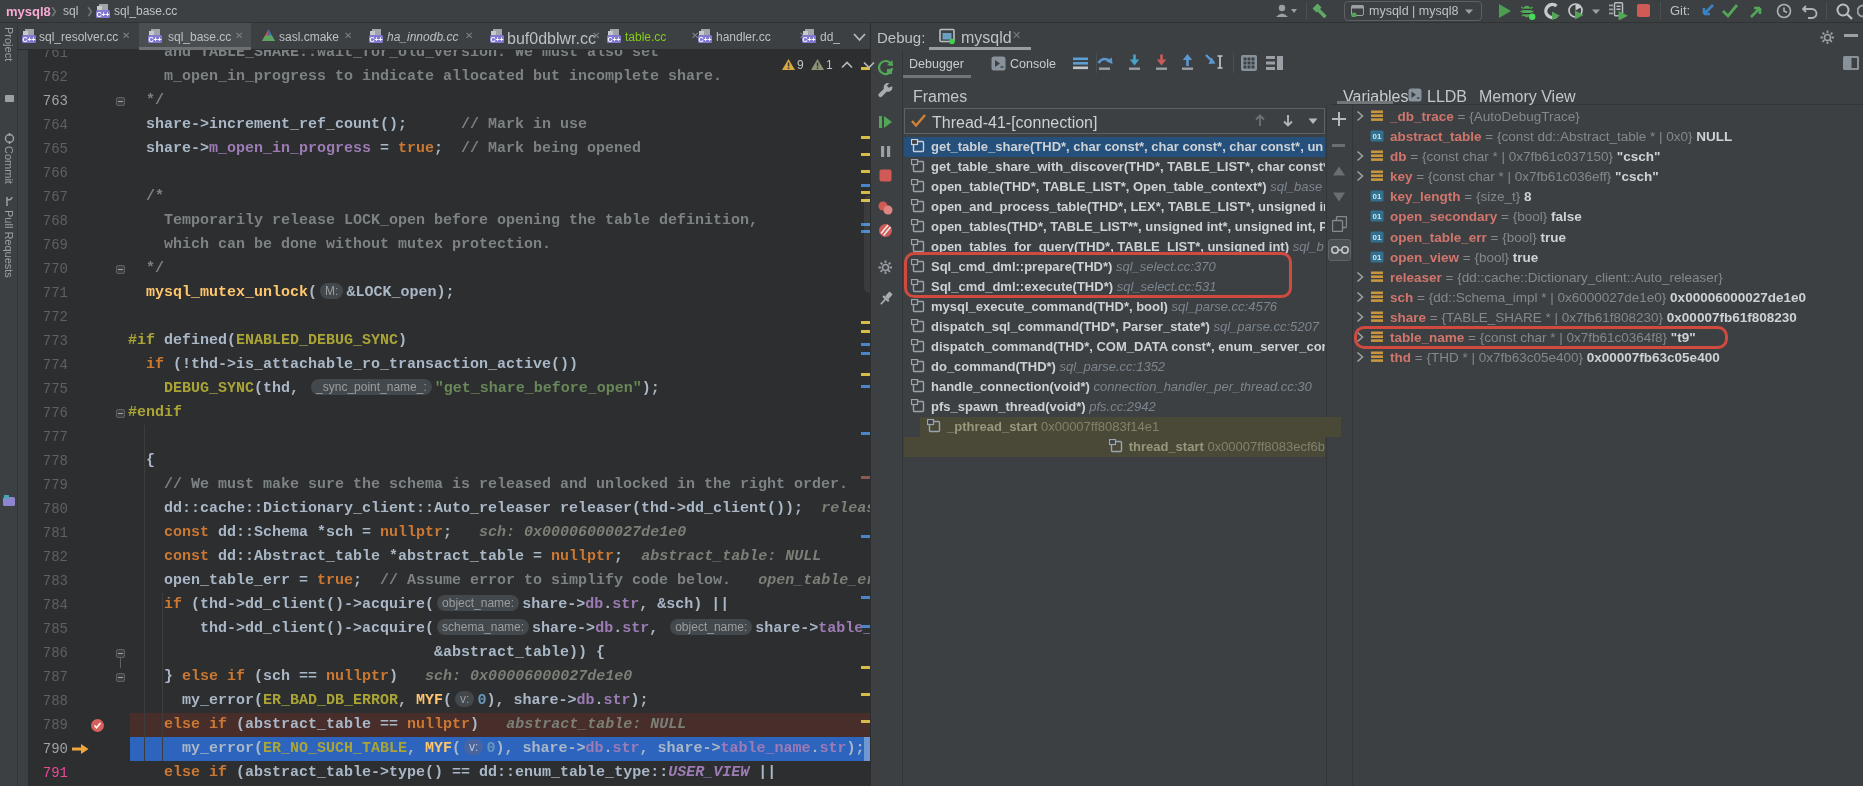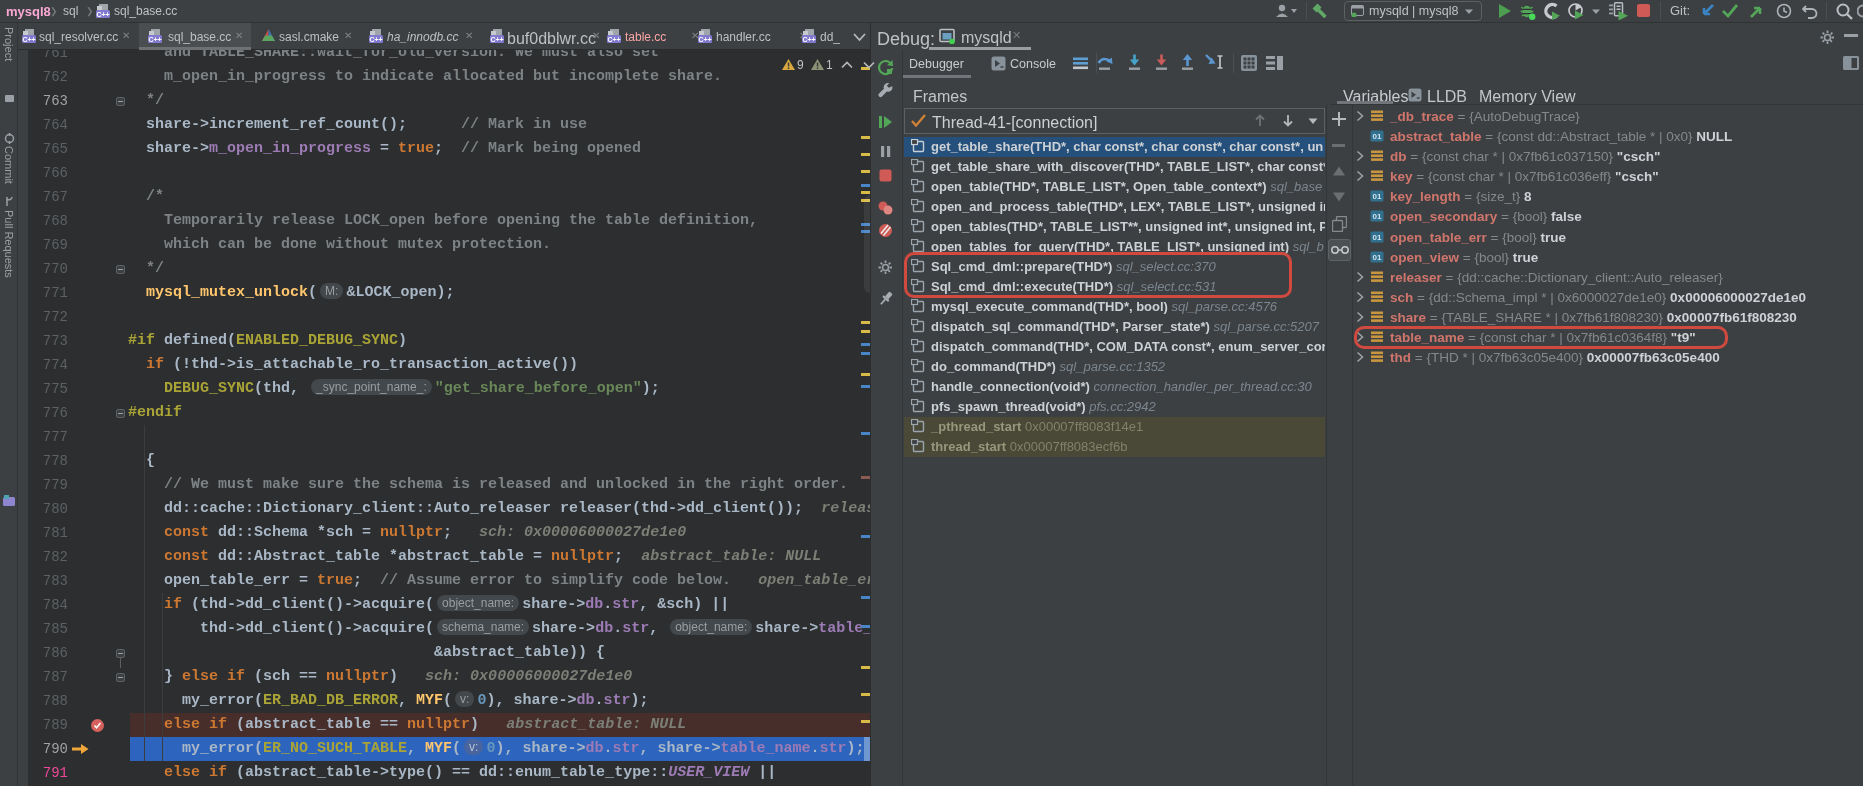--- a/index.html
+++ b/index.html
@@ -184,21 +184,21 @@
       <text x="7" y="12.8" font-size="7" font-weight="bold" fill="#fff" text-anchor="middle" font-family="Liberation Sans">C++</text>
     </svg>
     <div class="abs ui" style="left:507px;top:30px;font-size:16px;color:#bdc0c3">buf0dblwr.cc</div>
     <div class="abs" style="left:592px;top:30px;color:#808486;font-size:10px">✕</div>
     <svg style="position:absolute;left:607px;top:29px;" width="14" height="14" viewBox="0 0 14 14">
       <rect x="3" y="0" width="9" height="7" fill="#9fa5aa"></rect>
       <rect x="1" y="2" width="5" height="5" fill="#c6cace"></rect>
       <rect x="0" y="6" width="14" height="8" rx="1.5" fill="#8279d1"></rect>
       <text x="7" y="12.8" font-size="7" font-weight="bold" fill="#fff" text-anchor="middle" font-family="Liberation Sans">C++</text>
     </svg>
-    <div class="abs ui" style="left:625px;top:30px;font-size:12px;color:#fca5a5">table.cc</div>
+    <div class="abs ui" style="left:625px;top:30px;font-size:12px;color:#84cc16">table.cc</div>
     <div class="abs" style="left:691px;top:30px;color:#808486;font-size:10px">✕</div>
     <svg style="position:absolute;left:698px;top:29px;" width="14" height="14" viewBox="0 0 14 14">
       <rect x="3" y="0" width="9" height="7" fill="#9fa5aa"></rect>
       <rect x="1" y="2" width="5" height="5" fill="#c6cace"></rect>
       <rect x="0" y="6" width="14" height="8" rx="1.5" fill="#8279d1"></rect>
       <text x="7" y="12.8" font-size="7" font-weight="bold" fill="#fff" text-anchor="middle" font-family="Liberation Sans">C++</text>
     </svg>
     <div class="abs ui" style="left:716px;top:30px;font-size:12px;color:#bdc0c3">handler.cc</div>
     <div class="abs" style="left:799px;top:30px;color:#808486;font-size:10px">✕</div>
     <svg style="position:absolute;left:802px;top:29px;" width="14" height="14" viewBox="0 0 14 14">
@@ -341,21 +341,21 @@
       </svg>
       <div class="abs" style="left:798px;top:8px;font-size:12px;color:#c0c3c5;z-index:5">1</div>
       <svg style="position:absolute;left:813px;top:11px;z-index:5" width="12" height="8" viewBox="0 0 12 8">
         <path d="M1 6.5 L6 1.5 L11 6.5" stroke="#b6b9bb" stroke-width="1.7" fill="none"></path>
       </svg>
       <svg style="position:absolute;left:835px;top:11px;z-index:5" width="12" height="8" viewBox="0 0 12 8">
         <path d="M1 1.5 L6 6.5 L11 1.5" stroke="#b6b9bb" stroke-width="1.7" fill="none"></path>
       </svg>
     </div>
     <div class="abs" style="left:870px;top:23px;width:993px;height:763px;background:#3d4043;border-left:1px solid #2b2d2e"></div>
-    <div class="abs ui" style="left:877px;top:29px;font-size:18px">Debug:</div>
+    <div class="abs ui" style="left:877px;top:29px;font-size:15px">Debug:</div>
     <svg style="position:absolute;left:939px;top:28px;" width="17" height="16" viewBox="0 0 17 16">
       <rect x="1" y="1.5" width="14" height="12" rx="1" fill="none" stroke="#b9bec2" stroke-width="1.6"></rect>
       <rect x="3.5" y="5" width="9" height="6.5" fill="#6a9fc0"></rect>
       <circle cx="13" cy="13.5" r="2.8" fill="#3fd14f"></circle>
     </svg>
     <div class="abs ui" style="left:961px;top:29px">mysqld</div>
     <div class="abs" style="left:1012px;top:29px;color:#787c7e;font-size:11px">✕</div>
     <div class="abs" style="left:929px;top:47px;width:102px;height:3px;background:#9a9da0"></div>
     <svg style="position:absolute;left:1819px;top:29px;" width="17" height="17" viewBox="0 0 17 17">
       <circle cx="8.5" cy="8.5" r="3" fill="none" stroke="#9aa0a6" stroke-width="1.6"></circle>
@@ -535,25 +535,25 @@
         <rect x="0.5" y="0.5" width="6" height="5" fill="#3d4043" stroke="#9aa5ad" stroke-width="1.2"></rect>
       </svg><span class="frn">do_command(THD*)</span> <span class="frl">sql_parse.cc:1352</span></div>
     <div class="fr" style="top:377px;"><svg width="14" height="14" style="vertical-align:-2px;margin:0 6px 0 7px" viewBox="0 0 14 14">
         <rect x="2.5" y="2.5" width="10" height="10" rx="1" fill="none" stroke="#9aa5ad" stroke-width="1.4"></rect>
         <rect x="0.5" y="0.5" width="6" height="5" fill="#3d4043" stroke="#9aa5ad" stroke-width="1.2"></rect>
       </svg><span class="frn">handle_connection(void*)</span> <span class="frl">connection_handler_per_thread.cc:30</span></div>
     <div class="fr" style="top:397px;"><svg width="14" height="14" style="vertical-align:-2px;margin:0 6px 0 7px" viewBox="0 0 14 14">
         <rect x="2.5" y="2.5" width="10" height="10" rx="1" fill="none" stroke="#9aa5ad" stroke-width="1.4"></rect>
         <rect x="0.5" y="0.5" width="6" height="5" fill="#3d4043" stroke="#9aa5ad" stroke-width="1.2"></rect>
       </svg><span class="frn">pfs_spawn_thread(void*)</span> <span class="frl">pfs.cc:2942</span></div>
-    <div class="fr" style="top:417px;background:#4a4937;"><svg width="14" height="14" style="vertical-align:-2px;margin:0 6px 0 7px" viewBox="0 0 14 14">
+    <div class="fr" style="top:417px;background:#4a4937;margin-left:16px;"><svg width="14" height="14" style="vertical-align:-2px;margin:0 6px 0 7px" viewBox="0 0 14 14">
         <rect x="2.5" y="2.5" width="10" height="10" rx="1" fill="none" stroke="#9aa5ad" stroke-width="1.4"></rect>
         <rect x="0.5" y="0.5" width="6" height="5" fill="#3d4043" stroke="#9aa5ad" stroke-width="1.2"></rect>
       </svg><span style="font-weight:bold;color:#97977c">_pthread_start</span> <span style="color:#82826b">0x00007ff8083f14e1</span></div>
-    <div class="fr" style="top:437px;background:#4a4937;"><svg width="14" height="14" style="vertical-align:-2px;margin:0 6px 0 7px" viewBox="0 0 14 14">
+    <div class="fr" style="top:437px;background:#4a4937;text-align:right;"><svg width="14" height="14" style="vertical-align:-2px;margin:0 6px 0 7px" viewBox="0 0 14 14">
         <rect x="2.5" y="2.5" width="10" height="10" rx="1" fill="none" stroke="#9aa5ad" stroke-width="1.4"></rect>
         <rect x="0.5" y="0.5" width="6" height="5" fill="#3d4043" stroke="#9aa5ad" stroke-width="1.2"></rect>
       </svg><span style="font-weight:bold;color:#97977c">thread_start</span> <span style="color:#82826b">0x00007ff8083ecf6b</span></div>
     <svg style="position:absolute;left:1331px;top:111px;" width="16" height="16" viewBox="0 0 16 16">
       <path d="M8 1 v14 M1 8 h14" stroke="#b6b9bb" stroke-width="2"></path>
     </svg>
     <div class="abs" style="left:1332px;top:144px;width:13px;height:2.5px;background:#6b6e70"></div>
     <svg style="position:absolute;left:1332px;top:165px;" width="14" height="12" viewBox="0 0 14 12">
       <path d="M7 1.5 L13 10.5 L1 10.5 z" fill="#6b6e70"></path>
     </svg>

